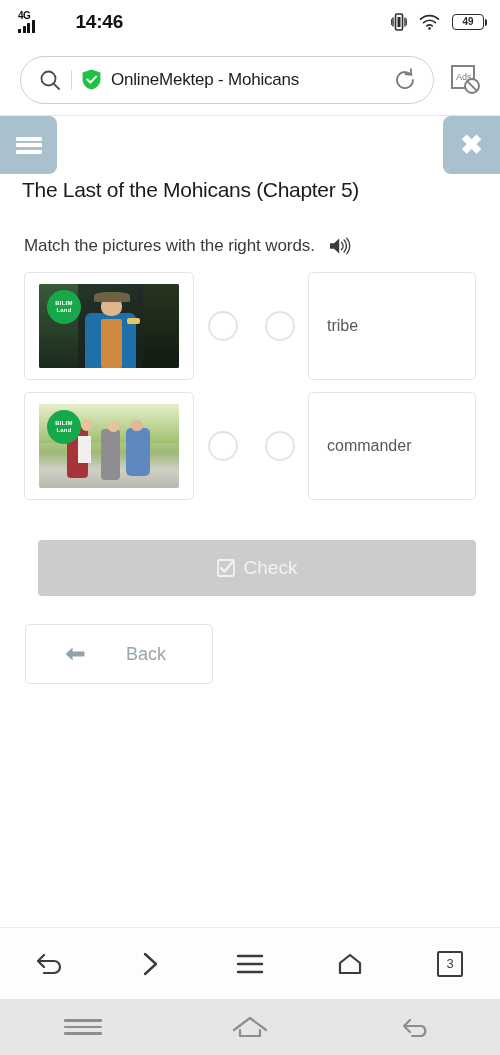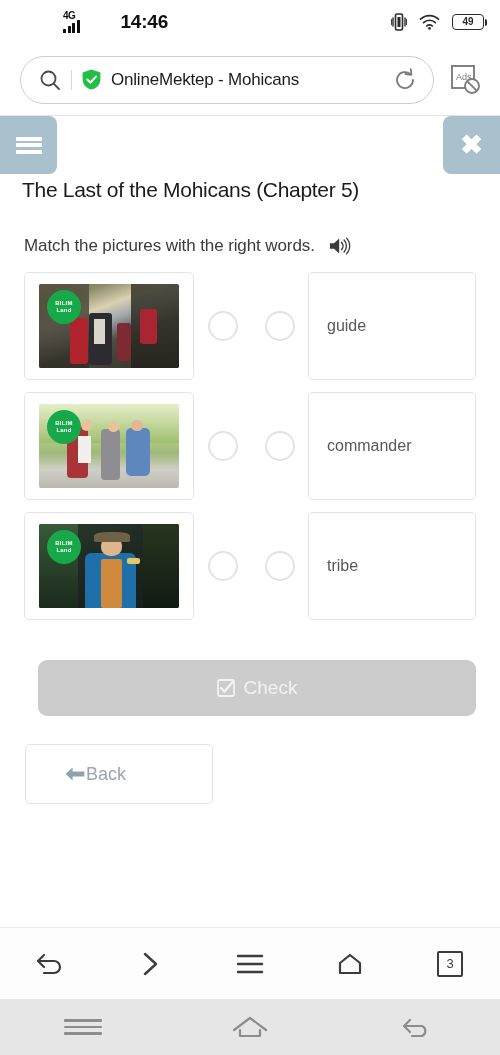--- a/index.html
+++ b/index.html
@@ -10,21 +10,21 @@
     overflow: hidden;
   }
   .phone { position: relative; width: 500px; height: 1055px; background:#fff; }
 
   
   .statusbar {
     height: 44px; display:flex; align-items:center; justify-content:space-between;
     padding: 0 16px 0 18px; background:#fff;
   }
   .sb-left { display:flex; align-items:flex-end; gap:7px; }
-  .sig { display:flex; align-items:center; position:relative; height:22px;margin-left:45px; }
+  .sig { display:flex; align-items:center; position:relative; height:22px; }
   .sig .g4 { position:absolute; top:-1px; left:0; font-size:10px; font-weight:bold; color:#111; letter-spacing:-0.5px;}
   .bars { display:flex; align-items:flex-end; gap:1.5px; margin-top:9px; }
   .bars i { display:block; width:3px; background:#111; border-radius:.5px; }
   .bars i:nth-child(1){height:4px;} .bars i:nth-child(2){height:7px;}
   .bars i:nth-child(3){height:10px;} .bars i:nth-child(4){height:13px;}
   .clock { font-size:19px; font-weight:bold; color:#111; letter-spacing:-.2px; line-height:22px;margin-left:34px;}
   .sb-right { display:flex; align-items:center; gap:12px; }
   .battery {
     border:1.6px solid #2b2b2b; border-radius:4px; width:32px; height:16px;
     display:flex; align-items:center; justify-content:center; position:relative;
@@ -96,29 +96,29 @@
   .dot { width:30px; height:30px; border-radius:50%; border:2px solid #e3e3e3; background:#fff; }
 
   .word-card {
     flex:1; border:1px solid #e4e4e4; border-radius:5px; background:#fff;
     display:flex; align-items:center; padding-left:18px;
     font-size:16px; color:#585858;
   }
 
   
   .check-btn {
-    margin: 40px 24px 0 38px; height:56px; background:#cccccc; border-radius:9px;
+    margin: 40px 24px 0 38px; height:56px; background:#cccccc; border-radius:4px;
     display:flex; align-items:center; justify-content:center; gap:9px;
     color:#f2f2f2; font-size:19px;
   }
   .chk-ico { width:18px; height:18px; position:relative; flex:none;}
   .back-btn {
     margin: 28px 0 0 25px; width:188px; height:60px; background:#fff;
     border:1px solid #e2e2e2; border-radius:5px;
-    display:flex; align-items:center; padding-left:38px;
+    display:flex; align-items:center; gap:40px; padding-left:38px;
     color:#9aa5ac; font-size:18px;
   }
   .back-arrow { width:22px; height:16px; flex:none; }
 
   
   .browser-nav {
     position:absolute; left:0; bottom:56px; width:500px; height:72px; background:#fdfdfd;
     border-top:1px solid #ededed;
     display:flex; align-items:center; justify-content:space-around;
   }
@@ -215,40 +215,41 @@
     <svg class="spk" viewBox="0 0 22 18">
       <path d="M1 6.3 H5 L10.2 1.6 V16.4 L5 11.7 H1 Z" fill="#3b3b3b"></path>
       <path d="M12.6 5.4 A5.4 5.4 0 0 1 12.6 12.6" fill="none" stroke="#3b3b3b" stroke-width="1.5" stroke-linecap="round"></path>
       <path d="M15.1 3.1 A8.6 8.6 0 0 1 15.1 14.9" fill="none" stroke="#3b3b3b" stroke-width="1.4" stroke-linecap="round"></path>
       <path d="M17.6 1.1 A11.6 11.6 0 0 1 17.6 16.9" fill="none" stroke="#3b3b3b" stroke-width="1.2" stroke-linecap="round"></path>
     </svg>
   </div>
 
   <div class="match-rows">
 
+
     <div class="match-row">
       <div class="img-card">
-        <div class="thumb" style="background:linear-gradient(160deg,#6d6a55 0%,#8d8a6a 18%,#d9d2b2 34%,#9fa6ad 46%,#4d4a3e 62%,#33312a 100%);">
-          <div style="position:absolute;left:0;top:0;width:36%;height:100%;background:linear-gradient(180deg,#56513f,#2e2c24);opacity:.85;"></div>
-          <div style="position:absolute;right:0;top:0;width:34%;height:100%;background:linear-gradient(180deg,#413e33,#23221c);opacity:.9;"></div>
-          <div style="position:absolute;left:22%;top:40%;width:13%;height:55%;background:#b0232c;border-radius:3px;"></div>
-          <div style="position:absolute;left:36%;top:34%;width:16%;height:62%;background:#2b2b30;border-radius:3px;"></div>
-          <div style="position:absolute;left:39%;top:42%;width:8%;height:30%;background:#d9d6cc;"></div>
-          <div style="position:absolute;left:56%;top:46%;width:10%;height:46%;background:#7d2a33;border-radius:3px;"></div>
-          <div style="position:absolute;left:72%;top:30%;width:12%;height:42%;background:#a82531;border-radius:3px;"></div>
+        <div class="thumb" style="background:linear-gradient(160deg,#2b3a2c 0%,#1f2a22 40%,#141d18 100%);">
+          <div style="position:absolute;left:0;top:0;width:28%;height:100%;background:linear-gradient(180deg,#3a5a38,#1a2a1c);"></div>
+          <div style="position:absolute;right:0;top:0;width:26%;height:100%;background:linear-gradient(180deg,#27361f,#121a12);"></div>
+          <div style="position:absolute;left:33%;top:34%;width:36%;height:66%;background:#1f6fa8;border-radius:6px 6px 0 0;"></div>
+          <div style="position:absolute;left:44%;top:42%;width:15%;height:58%;background:#cf8a3e;border-radius:2px;"></div>
+          <div style="position:absolute;left:44%;top:16%;width:15%;height:22%;background:#e0b48c;border-radius:45%;"></div>
+          <div style="position:absolute;left:39%;top:10%;width:26%;height:11%;background:#6e6246;border-radius:40% 40% 10% 10%;"></div>
+          <div style="position:absolute;left:63%;top:40%;width:9%;height:8%;background:#e3c86a;border-radius:2px;"></div>
           <div class="wm">BILIM<br>Land</div>
         </div>
       </div>
       <div class="dots-left">
         <div class="dot"></div>
       </div>
       <div class="dots-right">
         <div class="dot"></div>
       </div>
-      <div class="word-card">guide</div>
+      <div class="word-card">tribe</div>
     </div>
 
     <div class="match-row">
       <div class="img-card">
         <div class="thumb" style="background:linear-gradient(180deg,#cfe0a8 0%,#b9d48e 35%,#9fb877 58%,#cfcfc6 78%,#b9b9b0 100%);">
           <div style="position:absolute;left:0;top:0;width:100%;height:46%;background:linear-gradient(180deg,#e9f0cd,#9dbe6d);opacity:.9;"></div>
           <div style="position:absolute;left:20%;top:26%;width:15%;height:62%;background:#a8343a;border-radius:4px;"></div>
           <div style="position:absolute;left:28%;top:38%;width:9%;height:32%;background:#f2f0ec;"></div>
           <div style="position:absolute;left:44%;top:30%;width:14%;height:60%;background:#8d8d92;border-radius:4px;"></div>
           <div style="position:absolute;left:62%;top:28%;width:17%;height:58%;background:#5f87bf;border-radius:5px;"></div>
@@ -259,42 +260,20 @@
         </div>
       </div>
       <div class="dots-left">
         <div class="dot"></div>
       </div>
       <div class="dots-right">
         <div class="dot"></div>
       </div>
       <div class="word-card">commander</div>
     </div>
-
-    <div class="match-row">
-      <div class="img-card">
-        <div class="thumb" style="background:linear-gradient(160deg,#2b3a2c 0%,#1f2a22 40%,#141d18 100%);">
-          <div style="position:absolute;left:0;top:0;width:28%;height:100%;background:linear-gradient(180deg,#3a5a38,#1a2a1c);"></div>
-          <div style="position:absolute;right:0;top:0;width:26%;height:100%;background:linear-gradient(180deg,#27361f,#121a12);"></div>
-          <div style="position:absolute;left:33%;top:34%;width:36%;height:66%;background:#1f6fa8;border-radius:6px 6px 0 0;"></div>
-          <div style="position:absolute;left:44%;top:42%;width:15%;height:58%;background:#cf8a3e;border-radius:2px;"></div>
-          <div style="position:absolute;left:44%;top:16%;width:15%;height:22%;background:#e0b48c;border-radius:45%;"></div>
-          <div style="position:absolute;left:39%;top:10%;width:26%;height:11%;background:#6e6246;border-radius:40% 40% 10% 10%;"></div>
-          <div style="position:absolute;left:63%;top:40%;width:9%;height:8%;background:#e3c86a;border-radius:2px;"></div>
-          <div class="wm">BILIM<br>Land</div>
-        </div>
-      </div>
-      <div class="dots-left">
-        <div class="dot"></div>
-      </div>
-      <div class="dots-right">
-        <div class="dot"></div>
-      </div>
-      <div class="word-card">tribe</div>
-    </div>
   </div>
 
   <div class="check-btn">
     <svg class="chk-ico" viewBox="0 0 18 18">
       <rect x="1" y="1" width="16" height="16" rx="1.5" fill="none" stroke="#f2f2f2" stroke-width="1.8"></rect>
       <path d="M4 9 L7.6 12.6 L16 2.6" fill="none" stroke="#f2f2f2" stroke-width="2.4" stroke-linecap="round" stroke-linejoin="round"></path>
     </svg>
     <span>Check</span>
   </div>
 

